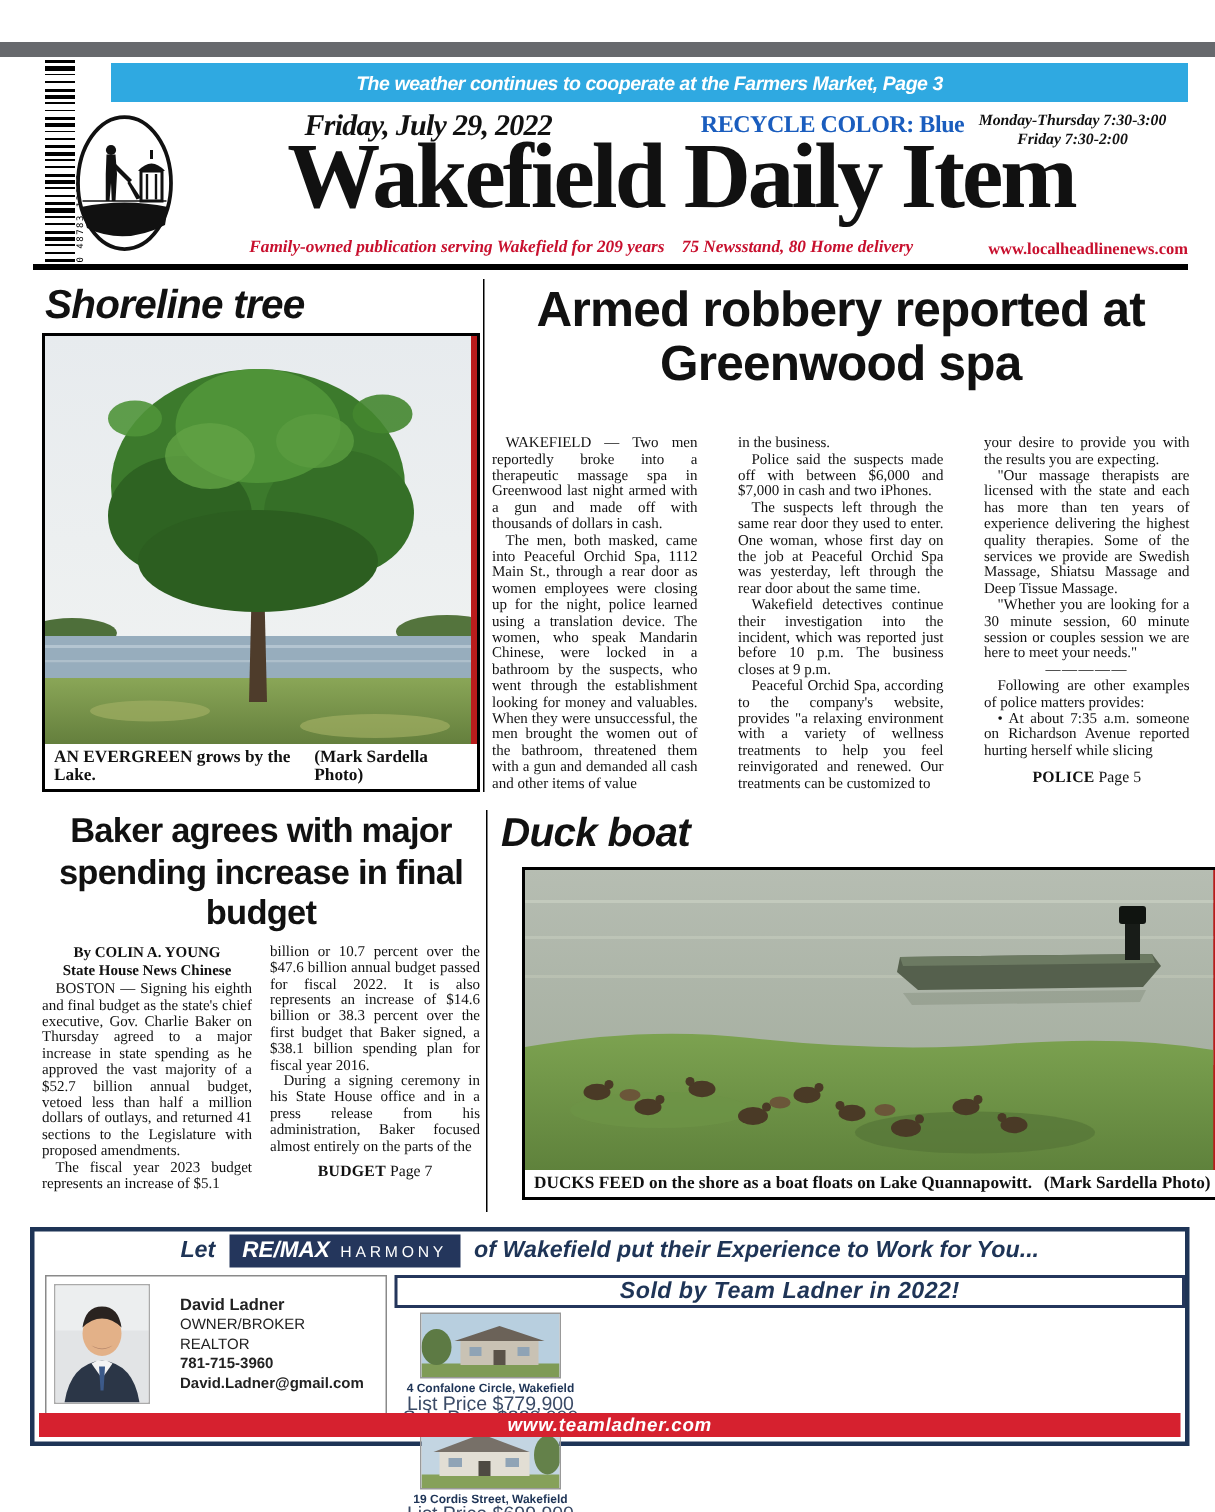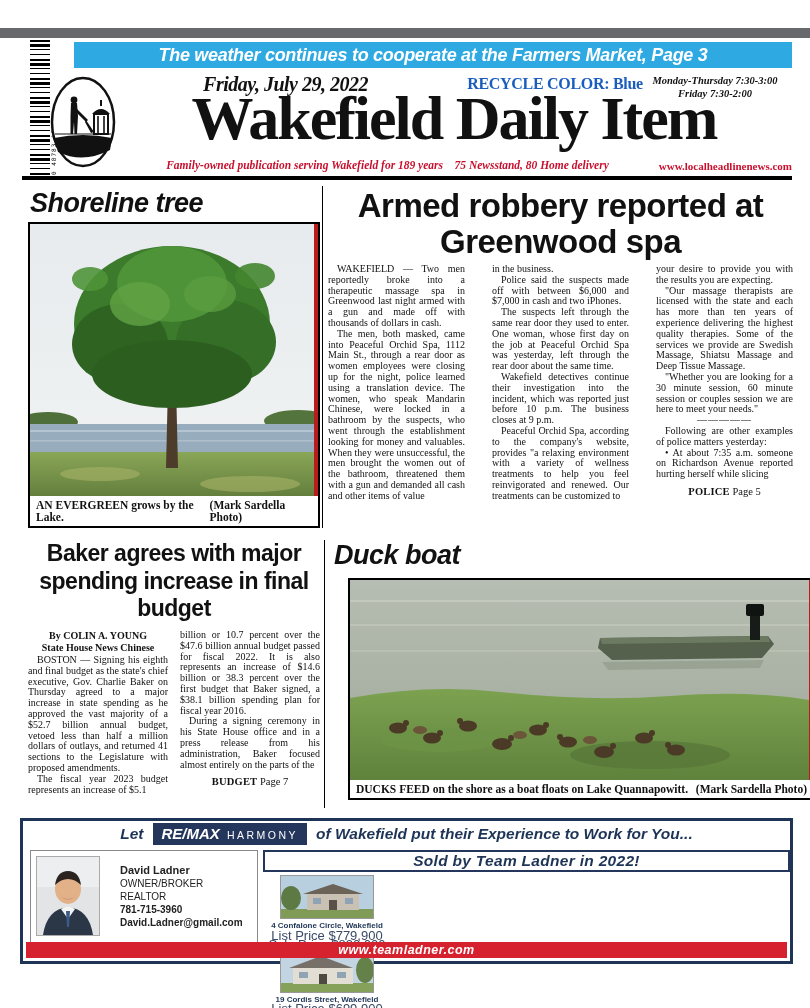--- a/index.html
+++ b/index.html
@@ -11,21 +11,21 @@
   .barcode{position:absolute;left:30px;top:40px;width:30px;height:135px;}
   .barcode .bars{position:absolute;left:0;top:0;width:20px;height:135px;
     background:repeating-linear-gradient(180deg,#000 0 2px,#fff 2px 4px,#000 4px 7px,#fff 7px 9px,#000 9px 10px,#fff 10px 14px,#000 14px 15px,#fff 15px 19px);}
   .barcode .digits{position:absolute;left:20px;top:0;height:135px;width:10px;
     font-family:"DejaVu Sans Mono",monospace;font-size:6px;writing-mode:vertical-rl;
     transform:rotate(180deg);letter-spacing:1px;color:#000;}
   
   .weather{position:absolute;left:74px;top:42px;width:718px;height:26px;background:#2FA9E1;
     display:flex;align-items:center;justify-content:center;}
   .weather span{color:#fff;font-family:"Liberation Sans",sans-serif;font-weight:bold;font-style:italic;
-    font-size:18px;letter-spacing:-.3px;}
+    font-size:13px;letter-spacing:-.3px;}
   
   .logo{position:absolute;left:50px;top:76px;}
   .mast-date{position:absolute;left:178px;top:73px;width:215px;text-align:center;
     font-weight:bold;font-style:italic;font-size:20px;letter-spacing:-.5px;}
   .recycle{position:absolute;left:460px;top:75px;width:190px;text-align:center;
     font-weight:bold;font-size:16px;color:#1A5DBE;letter-spacing:-.3px;}
   .hours{position:absolute;left:638px;top:74px;width:154px;text-align:center;
     font-style:italic;font-weight:bold;font-size:10.5px;line-height:1.25;}
   .mast-title{position:absolute;left:112px;top:86px;width:684px;text-align:center;
     font-weight:bold;font-size:62px;letter-spacing:-2px;line-height:1.05;margin:0;}
@@ -113,21 +113,21 @@
       <line x1="54" y1="40" x2="54" y2="57" stroke="#111" stroke-width="1.6"></line>
     </svg>
   </div>
   <div class="mast-date">Friday, July 29, 2022</div>
   <div class="recycle">RECYCLE COLOR: Blue</div>
   <div class="hours">
     <div>Monday-Thursday  7:30-3:00</div>
     <div>Friday  7:30-2:00</div>
   </div>
   <h1 class="mast-title">Wakefield Daily Item</h1>
-  <div class="tagline">Family-owned publication serving Wakefield for 189 years    75 Newsstand, 80 Home delivery</div>
+  <div class="tagline">Family-owned publication serving Wakefield for 209 years    75 Newsstand, 80 Home delivery</div>
   <div class="website">www.localheadlinenews.com</div>
   <div class="mast-rule"></div>
 
   <div class="vrule" style="left:322px;top:186px;height:342px;"></div>
   <div class="vrule" style="left:324px;top:540px;height:268px;"></div>
 
   <h2 class="kicker" style="position:absolute;left:30px;top:188px;">Shoreline tree</h2>
   <div class="photobox" style="left:28px;top:222px;width:288px;">
     <svg width="284" height="272" viewBox="0 0 284 272">
       <defs>
@@ -161,39 +161,39 @@
       <ellipse cx="60" cy="55" rx="18" ry="12" fill="#4f9338" opacity=".9"></ellipse>
       <ellipse cx="225" cy="52" rx="20" ry="13" fill="#44862f" opacity=".9"></ellipse>
     </svg>
     <div class="caption">
       <span>AN EVERGREEN grows by the Lake.</span>
       <span>(Mark Sardella Photo)</span>
     </div>
   </div>
 
   <h2 class="headline" style="position:absolute;left:328px;top:188px;width:465px;font-size:33px;line-height:1.08;">Armed robbery reported at Greenwood spa</h2>
-  <div class="cols" style="left:328px;top:264px;width:465px;gap:27px;">
+  <div class="cols" style="left:328px;top:291px;width:465px;gap:27px;">
     <div class="col" style="width:145px;">
         <p>WAKEFIELD — Two men reportedly broke into a therapeutic massage spa in Greenwood last night armed with a gun and made off with thousands of dollars in cash.</p>
         <p>The men, both masked, came into Peaceful Orchid Spa, 1112 Main St., through a rear door as women employees were closing up for the night, police learned using a translation device. The women, who speak Mandarin Chinese, were locked in a bathroom by the suspects, who went through the establishment looking for money and valuables. When they were unsuccessful, the men brought the women out of the bathroom, threatened them with a gun and demanded all cash and other items of value</p>
       </div>
     <div class="col" style="width:145px;">
         <p class="noind">in the business.</p>
         <p>Police said the suspects made off with between $6,000 and $7,000 in cash and two iPhones.</p>
         <p>The suspects left through the same rear door they used to enter. One woman, whose first day on the job at Peaceful Orchid Spa was yesterday, left through the rear door about the same time.</p>
         <p>Wakefield detectives continue their investigation into the incident, which was reported just before 10 p.m. The business closes at 9 p.m.</p>
         <p>Peaceful Orchid Spa, according to the company's website, provides "a relaxing environment with a variety of wellness treatments to help you feel reinvigorated and renewed. Our treatments can be customized to</p>
       </div>
     <div class="col" style="width:145px;">
       <div>
           <p class="noind">your desire to provide you with the results you are expecting.</p>
           <p>"Our massage therapists are licensed with the state and each has more than ten years of experience delivering the highest quality therapies. Some of the services we provide are Swedish Massage, Shiatsu Massage and Deep Tissue Massage.</p>
           <p>"Whether you are looking for a 30 minute session, 60 minute session or couples session we are here to meet your needs."</p>
           <p class="divline">—————</p>
-          <p>Following are other examples of police matters yesterday:</p>
+          <p>Following are other examples of police matters provides:</p>
           <p>• At about 7:35 a.m. someone on Richardson Avenue reported hurting herself while slicing</p>
         </div>
       <div class="jump">
         <b>POLICE</b>
         <span>Page 5</span>
       </div>
     </div>
   </div>
 
   <h2 class="headline" style="position:absolute;left:28px;top:540px;width:292px;font-size:23px;line-height:1.2;">Baker agrees with major spending increase in final budget</h2>

